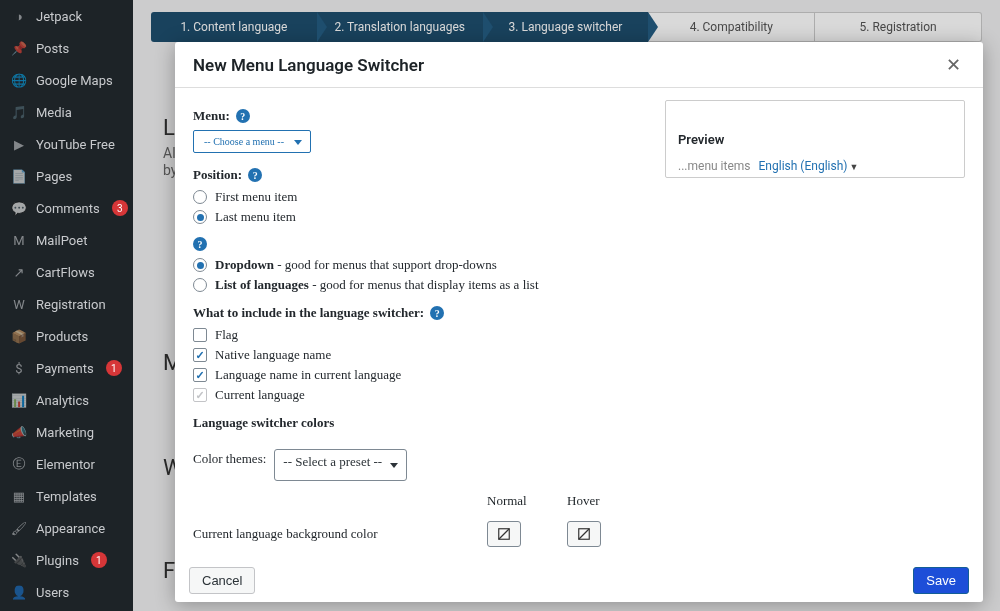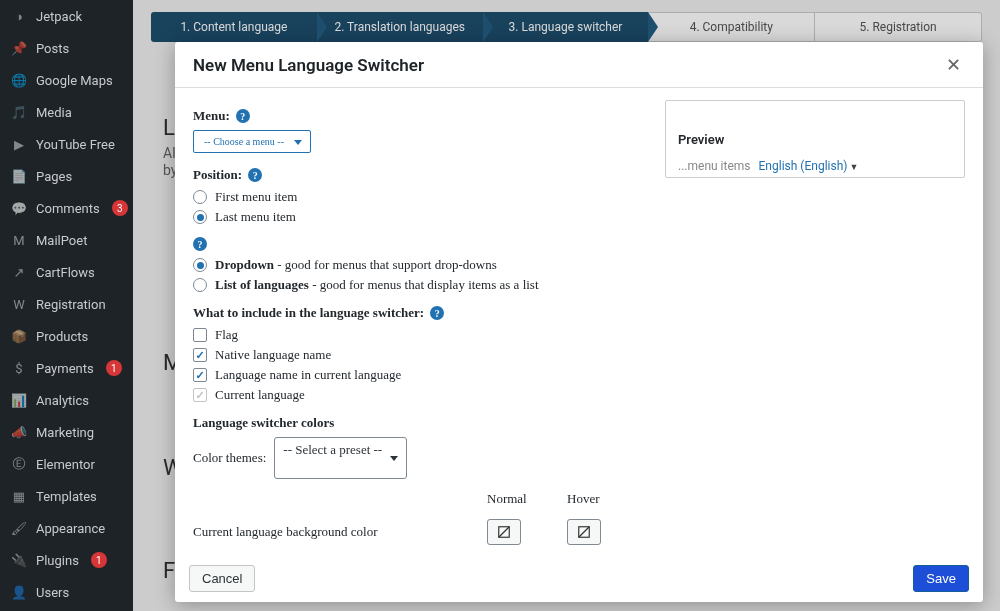--- a/index.html
+++ b/index.html
@@ -34,21 +34,21 @@
 .modal-header { padding: 10px 18px; border-bottom: 1px solid #ddd; display: flex; align-items: center; justify-content: space-between; }
 .modal-title { font-size: 17px; font-weight: 600; color: #1d2327; }
 .modal-close { font-size: 18px; color: #666; cursor: pointer; padding: 2px 4px; }
 .modal-body { flex: idebar 1; padding: 12px 18px; overflow: auto; position: relative; }
 .modal-footer { padding: 8px 14px; display: flex; justify-content: space-between; align-items: center; }
 
 .section-label { font-weight: 600; font-size: 13px; margin: 8px 0 6px 0; display: flex; align-items: center; gap: 6px; }
 .help-icon { width: 14px; height: 14px; border-radius: 50%; background: #2271b1; color: #fff; display: inline-flex; align-items: center; justify-content: center; font-size: 10px; font-weight: 700; }
 
 .select-outline { border: 1px solid #2271b1; color: #2271b1; padding: 5px 26px 5px 10px; font-size: 10px; background: #fff; position: relative; display: inline-block; cursor: pointer; border-radius: 2px; }
-.select-plain { border: 1px solid #7e8993; color: #2c3338; padding: 4px 24px 20px 8px; font-size: 13px; background: #fff; position: relative; display: inline-block; cursor: pointer; border-radius: 3px; }
+.select-plain { border: 1px solid #7e8993; color: #2c3338; padding: 4px 24px 10px 8px; font-size: 13px; background: #fff; position: relative; display: inline-block; cursor: pointer; border-radius: 3px; margin-top: 12px; }
 .select-outline::after, .select-plain::after { content: ""; position: absolute; right: 8px; top: 50%; margin-top: -2px; border-left: 4px solid transparent; border-right: 4px solid transparent; border-top: 5px solid currentColor; }
 
 .radio-row, .check-row { display: flex; align-items: center; gap: 8px; margin: 4px 0; font-size: 13px; }
 .radio { width: 14px; height: 14px; border: 1px solid #7e8993; border-radius: 50%; display: inline-flex; align-items: center; justify-content: center; background: #fff; }
 .radio.checked::after { content: ""; width: 7px; height: 7px; border-radius: 50%; background: #2271b1; }
 .checkbox { width: 14px; height: 14px; border: 1px solid #7e8993; border-radius: 2px; display: inline-flex; align-items: center; justify-content: center; background: #fff; color: #2271b1; font-size: 11px; }
 .checkbox.checked::after { content: "✓"; font-weight: 700; }
 .checkbox.disabled { border-color: #c3c4c7; color: #c3c4c7; }
 .checkbox.disabled.checked::after { content: "✓"; }
 

